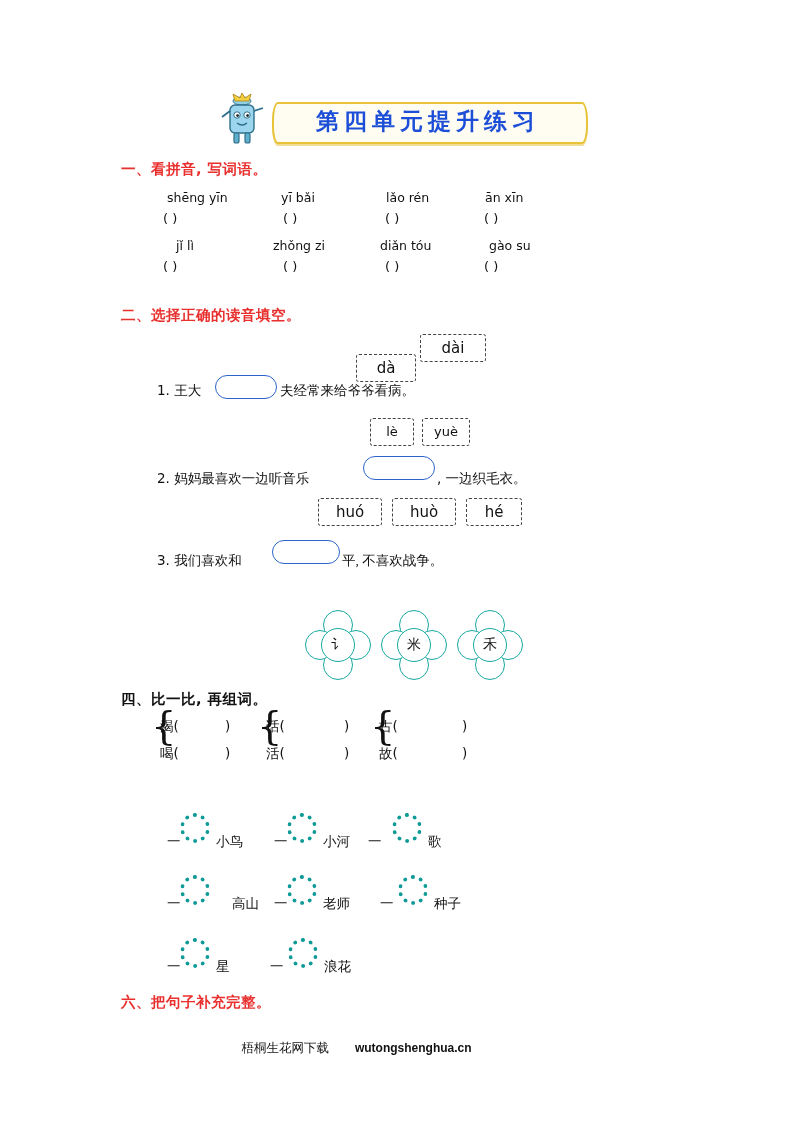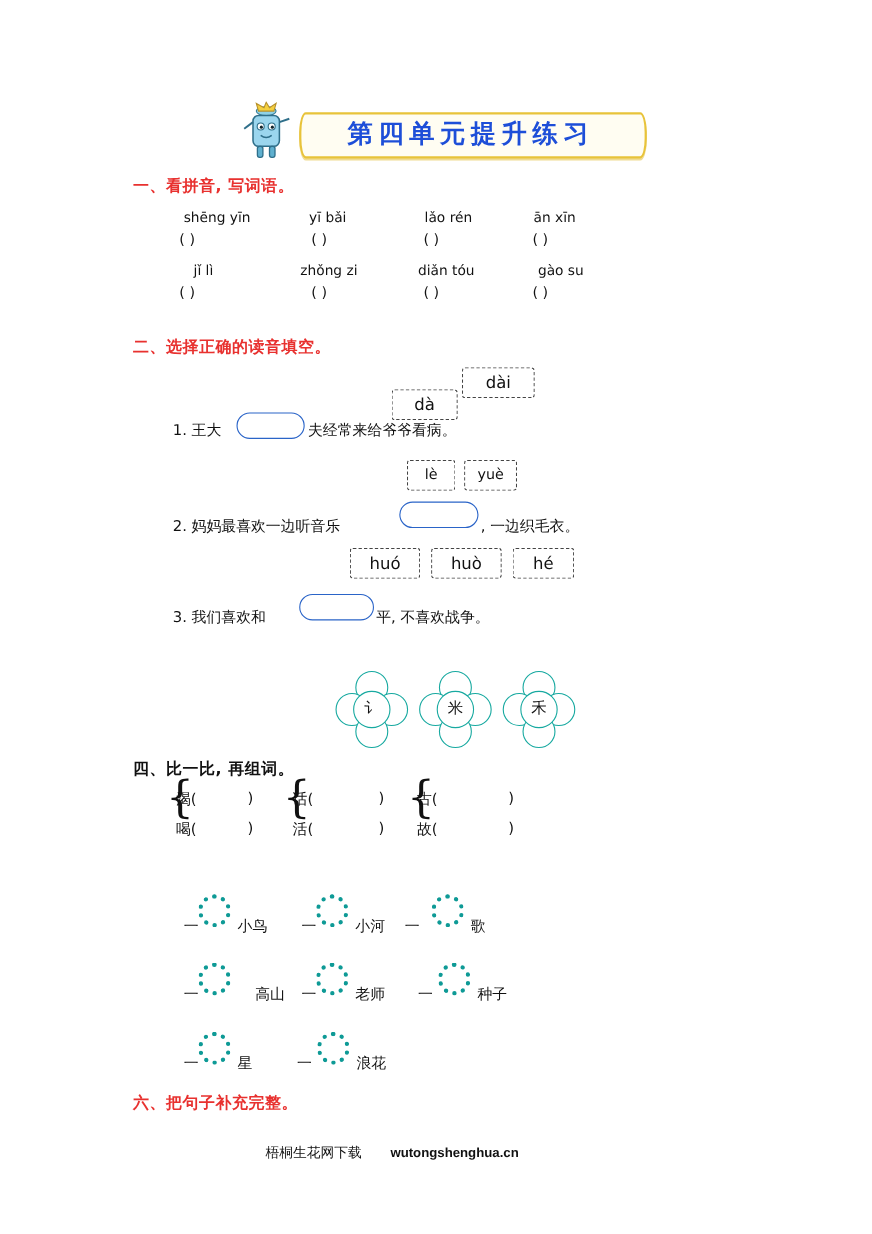--- a/index.html
+++ b/index.html
@@ -239,21 +239,21 @@
   <div class="choice" style="left:422px; top:418px; width:48px; font-size:13px;">yuè</div>
   <div class="body-cn" style="left:157px; top:470px;">2. 妈妈最喜欢一边听音乐</div>
   <div class="blank-blue" style="left:363px; top:456px; width:72px;"></div>
   <div class="body-cn" style="left:437px; top:470px;">, 一边织毛衣。</div>
 
   <div class="choice" style="left:318px; top:498px; width:64px;">huó</div>
   <div class="choice" style="left:392px; top:498px; width:64px;">huò</div>
   <div class="choice" style="left:466px; top:498px; width:56px;">hé</div>
   <div class="body-cn" style="left:157px; top:552px;">3. 我们喜欢和</div>
   <div class="blank-blue" style="left:272px; top:540px; width:68px;"></div>
-  <div class="body-cn" style="left:342px; top:552px;">平, 不喜欢战争。</div>
+  <div class="body-cn" style="left:342px; top:552px;font-family:Liberation Serif, serif;">平, 不喜欢战争。</div>
 
 
   <div class="flower-group" style="left:305px; top:610px; width:70px; height:70px;">
     <div class="petal" style="left:18px; top:0px;"></div>
     <div class="petal" style="left:0px; top:20px;"></div>
     <div class="petal" style="left:36px; top:20px;"></div>
     <div class="petal" style="left:18px; top:40px;"></div>
     <div class="core" style="left:16px; top:18px;">讠</div>
   </div>
 

